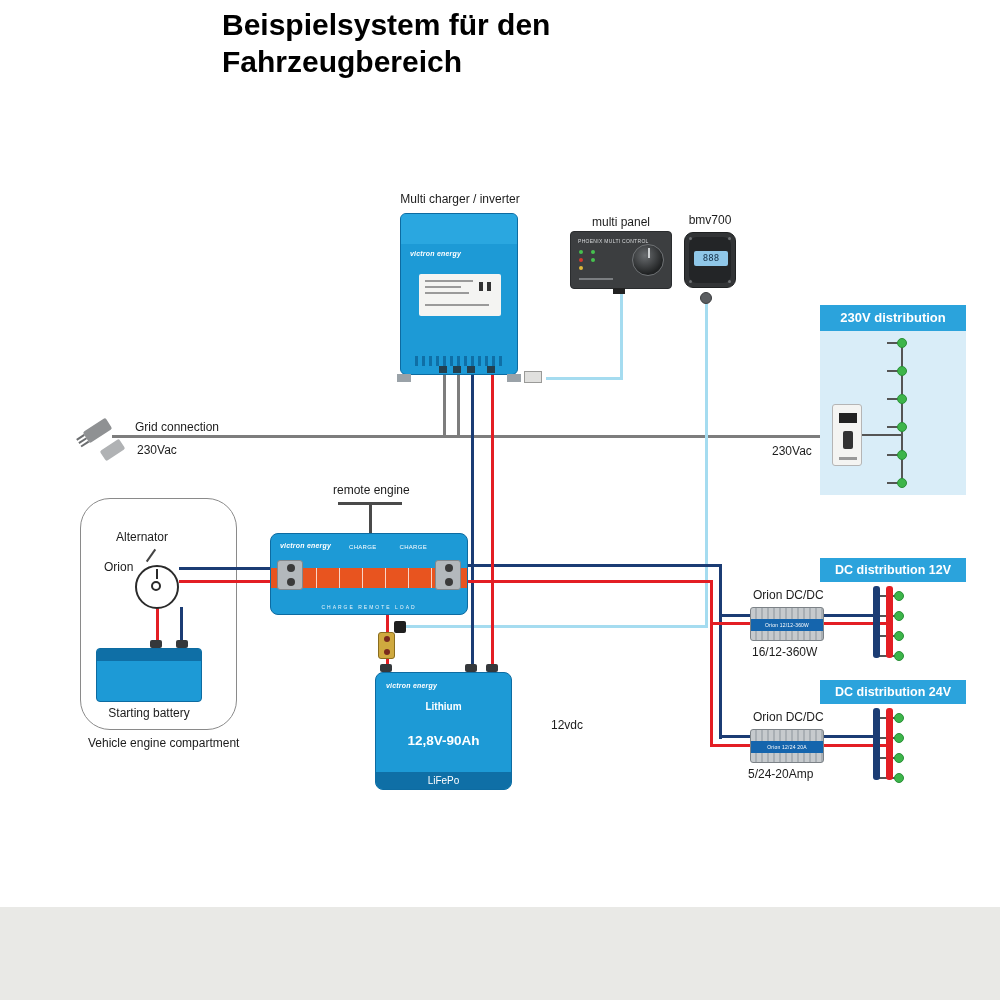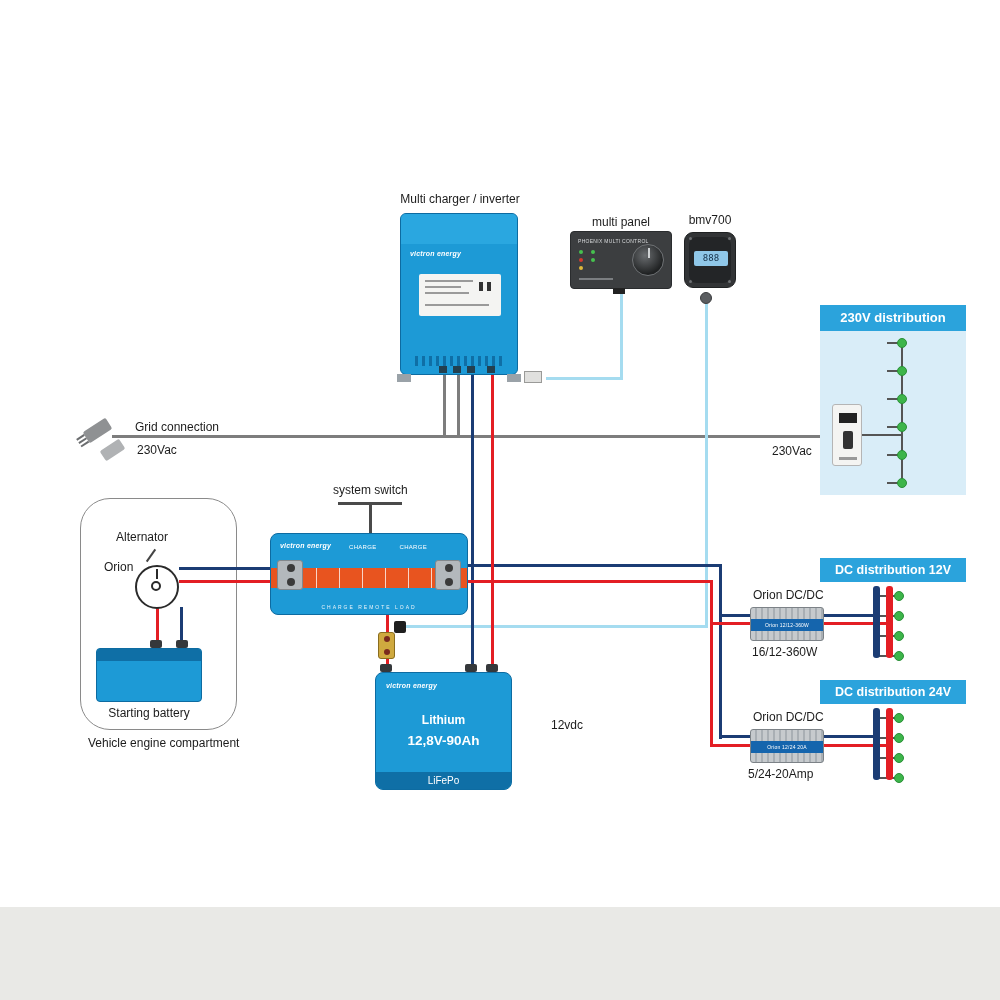--- a/index.html
+++ b/index.html
@@ -80,21 +80,21 @@
   .conv .tscrew { position:absolute; width:8px; height:8px; border-radius:50%; background:#3a3a3a; }
   .ctxt { position:absolute; font-size:6px; color:#fff; letter-spacing:.3px; }
   .conv .bottomtxt { position:absolute; left:0; bottom:4px; width:100%; text-align:center; font-size:5px; color:#eaf4fa; letter-spacing:2px; }
 
   .fuse { position:absolute; left:378px; top:632px; width:17px; height:27px; background:#cfa93f; border:1px solid #8a6d1f; border-radius:3px; }
   .fuse i { position:absolute; left:5px; width:6px; height:6px; border-radius:50%; background:#7a2a1e; }
   .shunt { position:absolute; left:394px; top:621px; width:12px; height:12px; background:#1f1f1f; border-radius:2px; }
 
   
   .lith { position:absolute; left:375px; top:672px; width:137px; height:118px; background:#1d9ad6; border:1px solid #0d6ba1; border-radius:8px; }
-  .lith .t1 { position:absolute; left:0; top:40px; width:100%; text-align:center; font-size:12px; font-weight:bold; color:#fff; }
+  .lith .t1 { position:absolute; left:0; top:28px; width:100%; text-align:center; font-size:10px; font-weight:bold; color:#fff; }
   .lith .t2 { position:absolute; left:0; top:60px; width:100%; text-align:center; font-size:13.5px; font-weight:bold; color:#fff; }
   .lith .band { position:absolute; left:0; bottom:0; width:100%; height:17px; background:#0f6fa6; border-radius:0 0 7px 7px;
       text-align:center; font-size:10px; color:#fff; line-height:17px; }
 
   
   .orion { position:absolute; width:74px; height:34px; border:1px solid #7c8287; border-radius:3px;
       background:repeating-linear-gradient(90deg,#c6cacd 0 4px,#a9afb4 4px 6px); }
   .orion .band { position:absolute; left:0; top:11px; width:100%; height:12px; background:#1565ad;
       color:#fff; font-size:5px; text-align:center; line-height:12px; letter-spacing:.2px; }
   .busbar { position:absolute; width:7px; border-radius:3px; }
@@ -109,20 +109,22 @@
 
   
   .footer { position:absolute; left:0; top:907px; width:1000px; height:93px; background:#e9e9e6; }
 </style>
 </head>
 <body>
 
 <div class="page">
 
   <div class="main-title">
+    <div>Beispielsystem für den</div>
+    <div>Fahrzeugbereich</div>
   </div>
 
   <div class="compartment"></div>
 
   <div class="w wh gray" style="left:112px;top:435px;width:720px;"></div>
   <div class="w wv gray" style="left:443px;top:375px;height:60px;"></div>
   <div class="w wv gray" style="left:457px;top:375px;height:60px;"></div>
 
   <div class="w wv cyan" style="left:705px;top:304px;height:322px;"></div>
   <div class="w wh cyan" style="left:404px;top:625px;width:304px;"></div>
@@ -223,21 +225,21 @@
 
   <div class="plug-body">
     <div class="prong" style="top:2px;"></div>
     <div class="prong" style="top:6px;"></div>
     <div class="prong" style="top:10px;"></div>
   </div>
   <div class="plug-sock"></div>
   <div class="lbl" style="left:135px;top:420px;">Grid connection</div>
   <div class="lbl" style="left:137px;top:443px;">230Vac</div>
 
-  <div class="lbl" style="left:333px;top:483px;">system switch</div>
+  <div class="lbl" style="left:333px;top:483px;">remote engine</div>
   <div class="rline" style="left:338px;top:502px;width:64px;height:2.5px;"></div>
   <div class="rline" style="left:369px;top:502px;width:2.5px;height:32px;"></div>
 
   <div class="conv">
     <div class="dev-logo" style="left:9px;top:8px;">victron energy</div>
     <div class="ctxt" style="left:78px;top:10px;">CHARGE</div>
     <div class="ctxt" style="right:40px;top:10px;">CHARGE</div>
     <div class="stripe"></div>
     <div class="tblock" style="left:6px;">
       <div class="tscrew" style="left:9px;top:3px;"></div>

